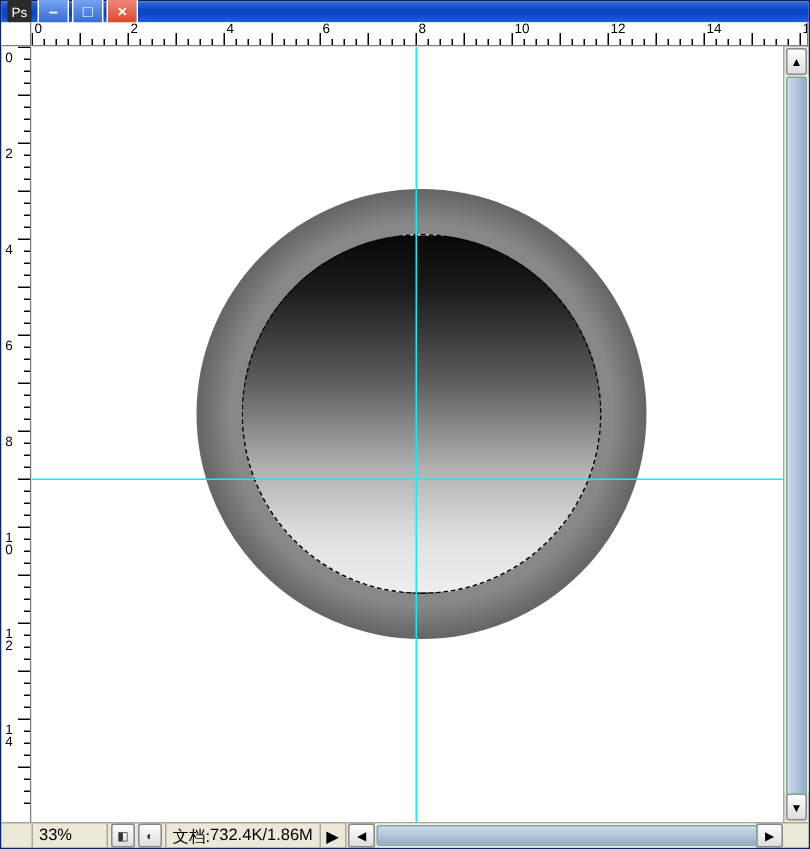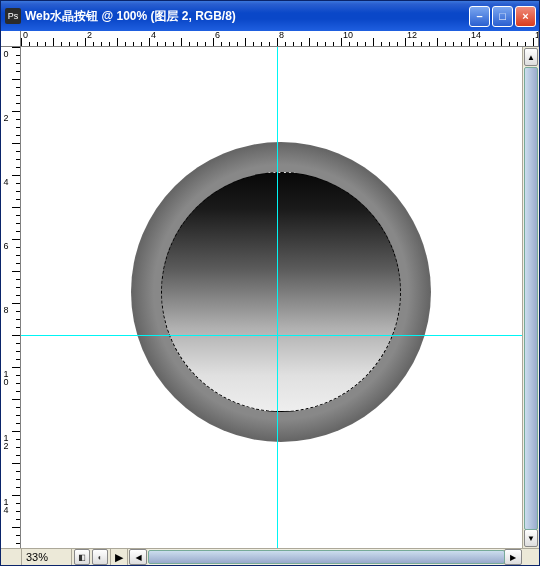--- a/index.html
+++ b/index.html
@@ -1,17 +1,17 @@
 <!DOCTYPE html>
 <html><head>
 <meta charset="utf-8">
 <style>
   html,body{margin:0;padding:0;font-family:"Microsoft YaHei",Tahoma,sans-serif;font-size:11px;background:#fff}
   .window{width:540px;height:566px;border:1px solid #0a246a;box-sizing:border-box;display:flex;flex-direction:column;background:#ece9d8}
-  .titlebar{height:30px;background:linear-gradient(to bottom,#3b77dd 0%,#2a5fd0 10%,#0a47c8 40%,#0a47c8 60%,#1f5fe0 100%);display:flex;align-items:center;color:#fff;padding:0 3px 0 4px;font-size:12px}
+  .titlebar{height:14px;background:linear-gradient(to bottom,#3b77dd 0%,#2a5fd0 10%,#0a47c8 40%,#0a47c8 60%,#1f5fe0 100%);display:flex;align-items:center;color:#fff;padding:0 3px 0 4px;font-size:12px}
   .titlebar .app-icon{width:16px;height:16px;background:#2b2b2b;color:#fff;display:flex;align-items:center;justify-content:center;font-size:9px;margin-right:4px;border-radius:2px}
   .titlebar .title{flex:1;white-space:nowrap;overflow:hidden;font-weight:bold}
   .win-btns{display:flex;gap:2px}
   .win-btn{width:21px;height:21px;border-radius:3px;border:1px solid #fff;box-sizing:border-box;display:flex;align-items:center;justify-content:center;background:linear-gradient(to bottom,#7ba7f0,#2a5fd0);color:#fff;font-size:11px;font-weight:bold}
   .win-btn.close{background:linear-gradient(to bottom,#f08b7b,#d83c1e)}
   .ruler-corner{width:20px;height:16px;background:#fff;border-right:1px solid #808080;border-bottom:1px solid #808080;box-sizing:border-box}
   .ruler-top-wrap{display:flex;background:#fff}
   .ruler-top{flex:1;height:16px;position:relative;background:#fff;border-bottom:1px solid #808080;border-right:1px solid #808080;box-sizing:border-box;overflow:hidden}
   .middle{flex:1;display:flex;min-height:0}
   .ruler-left{width:20px;background:#fff;border-right:1px solid #808080;position:relative;overflow:hidden;box-sizing:border-box}
@@ -39,21 +39,20 @@
   .sbv-arrow{height:16px;border:1px solid #888;background:linear-gradient(#fff,#ddd);border-radius:2px;display:flex;align-items:center;justify-content:center;font-size:8px;margin:1px}
   .content-row{flex:1;display:flex;min-height:0}
 </style>
 </head>
 <body>
 
 <div class="window">
 
   <div class="titlebar">
     <div class="app-icon">Ps</div>
-    <div class="title">Web水晶按钮 @ 100% (图层 2, RGB/8)</div>
     <div class="win-btns">
       <div class="win-btn">–</div>
       <div class="win-btn">□</div>
       <div class="win-btn close">×</div>
     </div>
   </div>
 
   <div class="ruler-top-wrap">
     <div class="ruler-corner"></div>
     <div class="ruler-top" id="ruler-top">
@@ -227,20 +226,24 @@
     </div>
   </div>
 
   <div class="scrollbar-h">
     <div class="sb-spacer-l"></div>
     <div class="status-cell" style="width:50px">33%</div>
     <div class="status-cell" style="gap:2px;padding:0 2px">
       <div class="sb-btn">◧</div>
       <div class="sb-btn">◐</div>
     </div>
+    <div class="status-cell" style="flex:0 0 auto">
+      <span>文档:</span>
+      <span>732.4K/1.86M</span>
+    </div>
     <div class="status-cell" style="padding:0 4px">
       <span>▶</span>
     </div>
     <div class="sb-arrow">◀</div>
     <div class="sb-track">
       <div class="sb-thumb" style="left:0;width:100%"></div>
     </div>
     <div class="sb-arrow">▶</div>
     <div style="width:16px"></div>
   </div>

